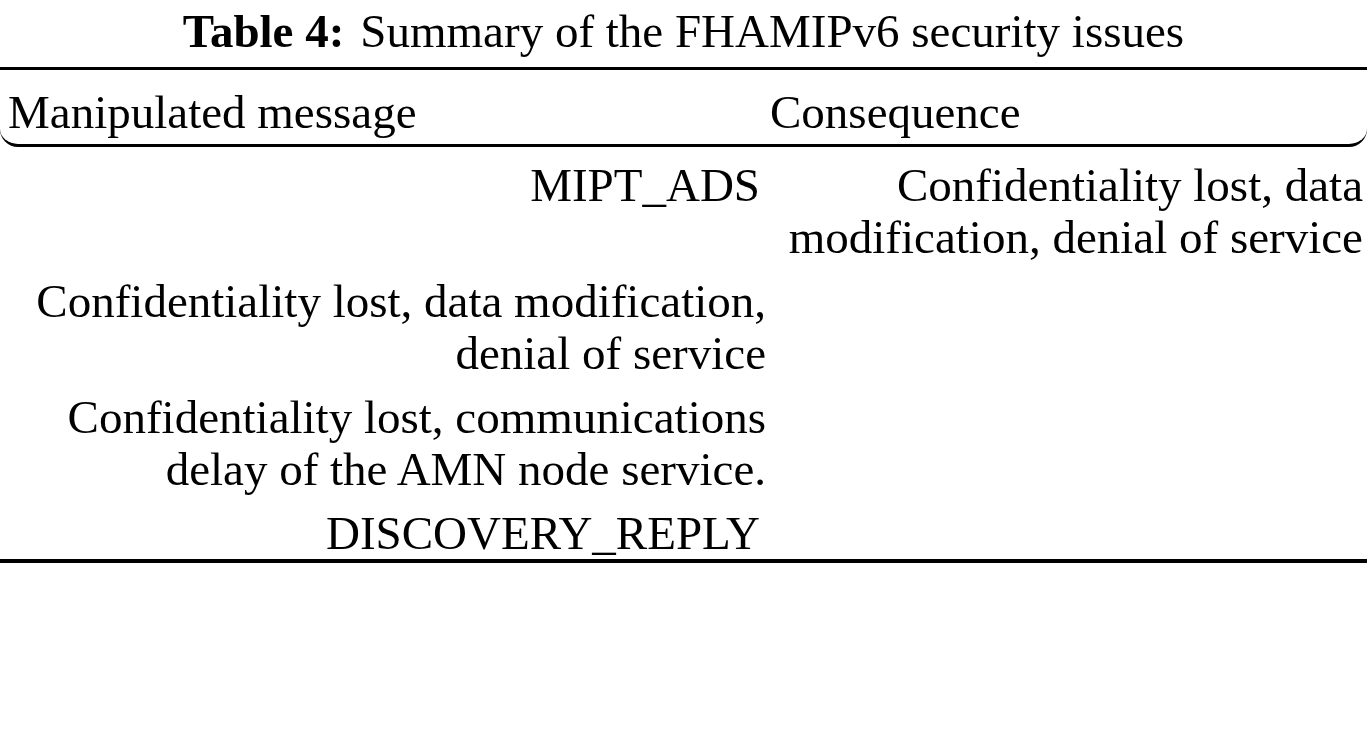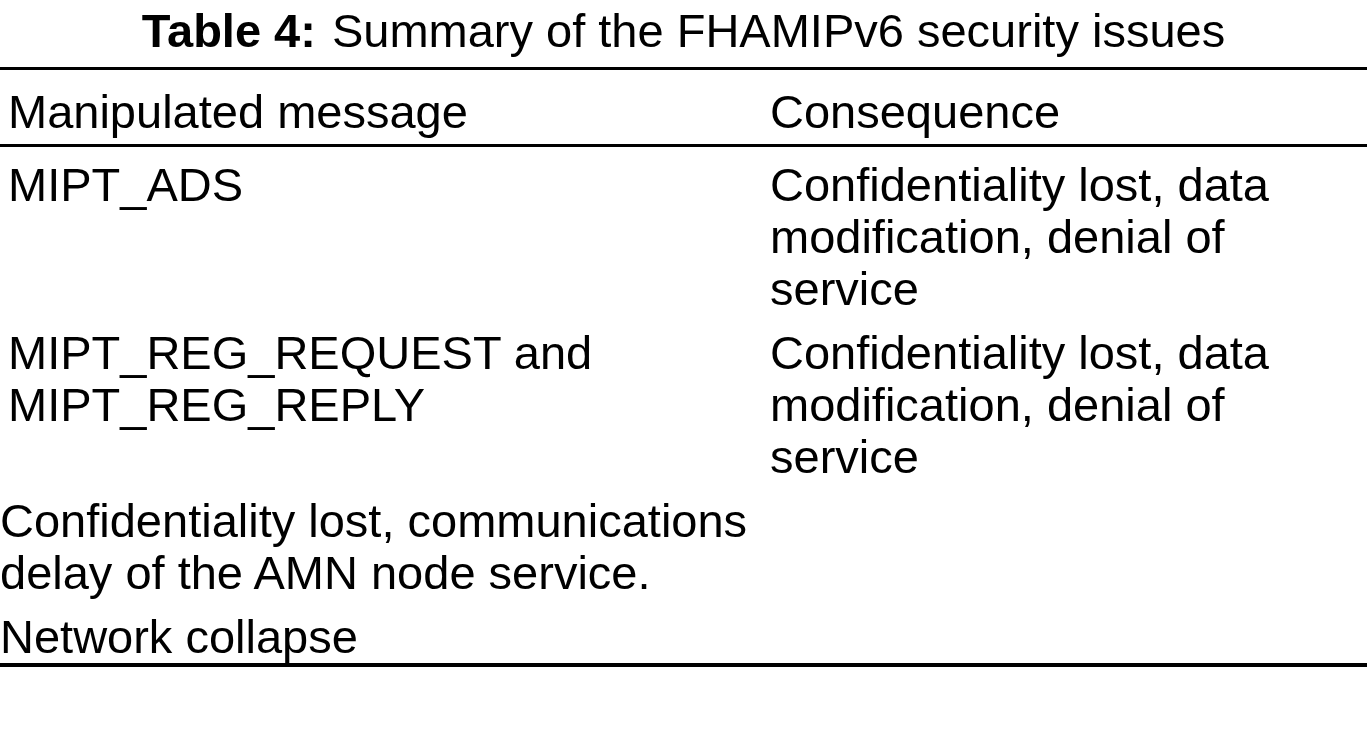--- a/index.html
+++ b/index.html
@@ -6,21 +6,21 @@
     margin: 0;
     padding: 0;
     background: #ffffff;
   }
   .page {
     position: relative;
     width: 1367px;
     height: 742px;
     background: #ffffff;
     color: #000000;
-    font-family: Liberation Sans, sans-serif;
+    font-family: Liberation Serif, serif;
     overflow: hidden;
   }
   .caption {
     box-sizing: border-box;
     height: 67px;
     padding-top: 3px;
     font-size: 47px;
     line-height: 56px;
     text-align: center;
     white-space: nowrap;
@@ -30,34 +30,36 @@
     margin-right: 16px;
   }
   .ptable {
     width: 1367px;
     border-top: 3px solid #000000;
     border-bottom: 4px solid #000000;
   }
   .row {
     display: grid;
     grid-template-columns: 770px 1fr;
+    border-radius: 18px;
   }
   .row.header {
     border-bottom: 3px solid #000000;
   }
   .cell {
     font-size: 47px;
     line-height: 52px;
   }
   .row.header .cell {
     padding-top: 16px;
     padding-bottom: 6px;
   }
   .row.body .cell {
     padding-top: 12px;
+    text-align: right;
   }
   .c1 {
     padding-left: 8px;
     padding-right: 10px;
   }
   .c2 {
     padding-right: 4px;
   }
 </style>
 </head>
@@ -76,27 +78,26 @@
       <div class="cell c2">Consequence</div>
     </div>
 
     <div class="row body">
       <div class="cell c1">MIPT_ADS</div>
       <div class="cell c2">Confidentiality lost, data modification, denial of service</div>
     </div>
 
 
     <div class="row body">
-      <div class="cell c1">MIPT_REG_REQUEST and MIPT_REG_REPLY</div>
       <div class="cell c2">Confidentiality lost, data modification, denial of service</div>
     </div>
 
     <div class="row body">
       <div class="cell c2">Confidentiality lost, communications delay of the AMN node service.</div>
     </div>
 
     <div class="row body">
-      <div class="cell c2">Network collapse</div>
+      <div class="cell c1">DISCOVERY_REPLY</div>
     </div>
 
   </div>
 
 </div>
 
 </body></html>

